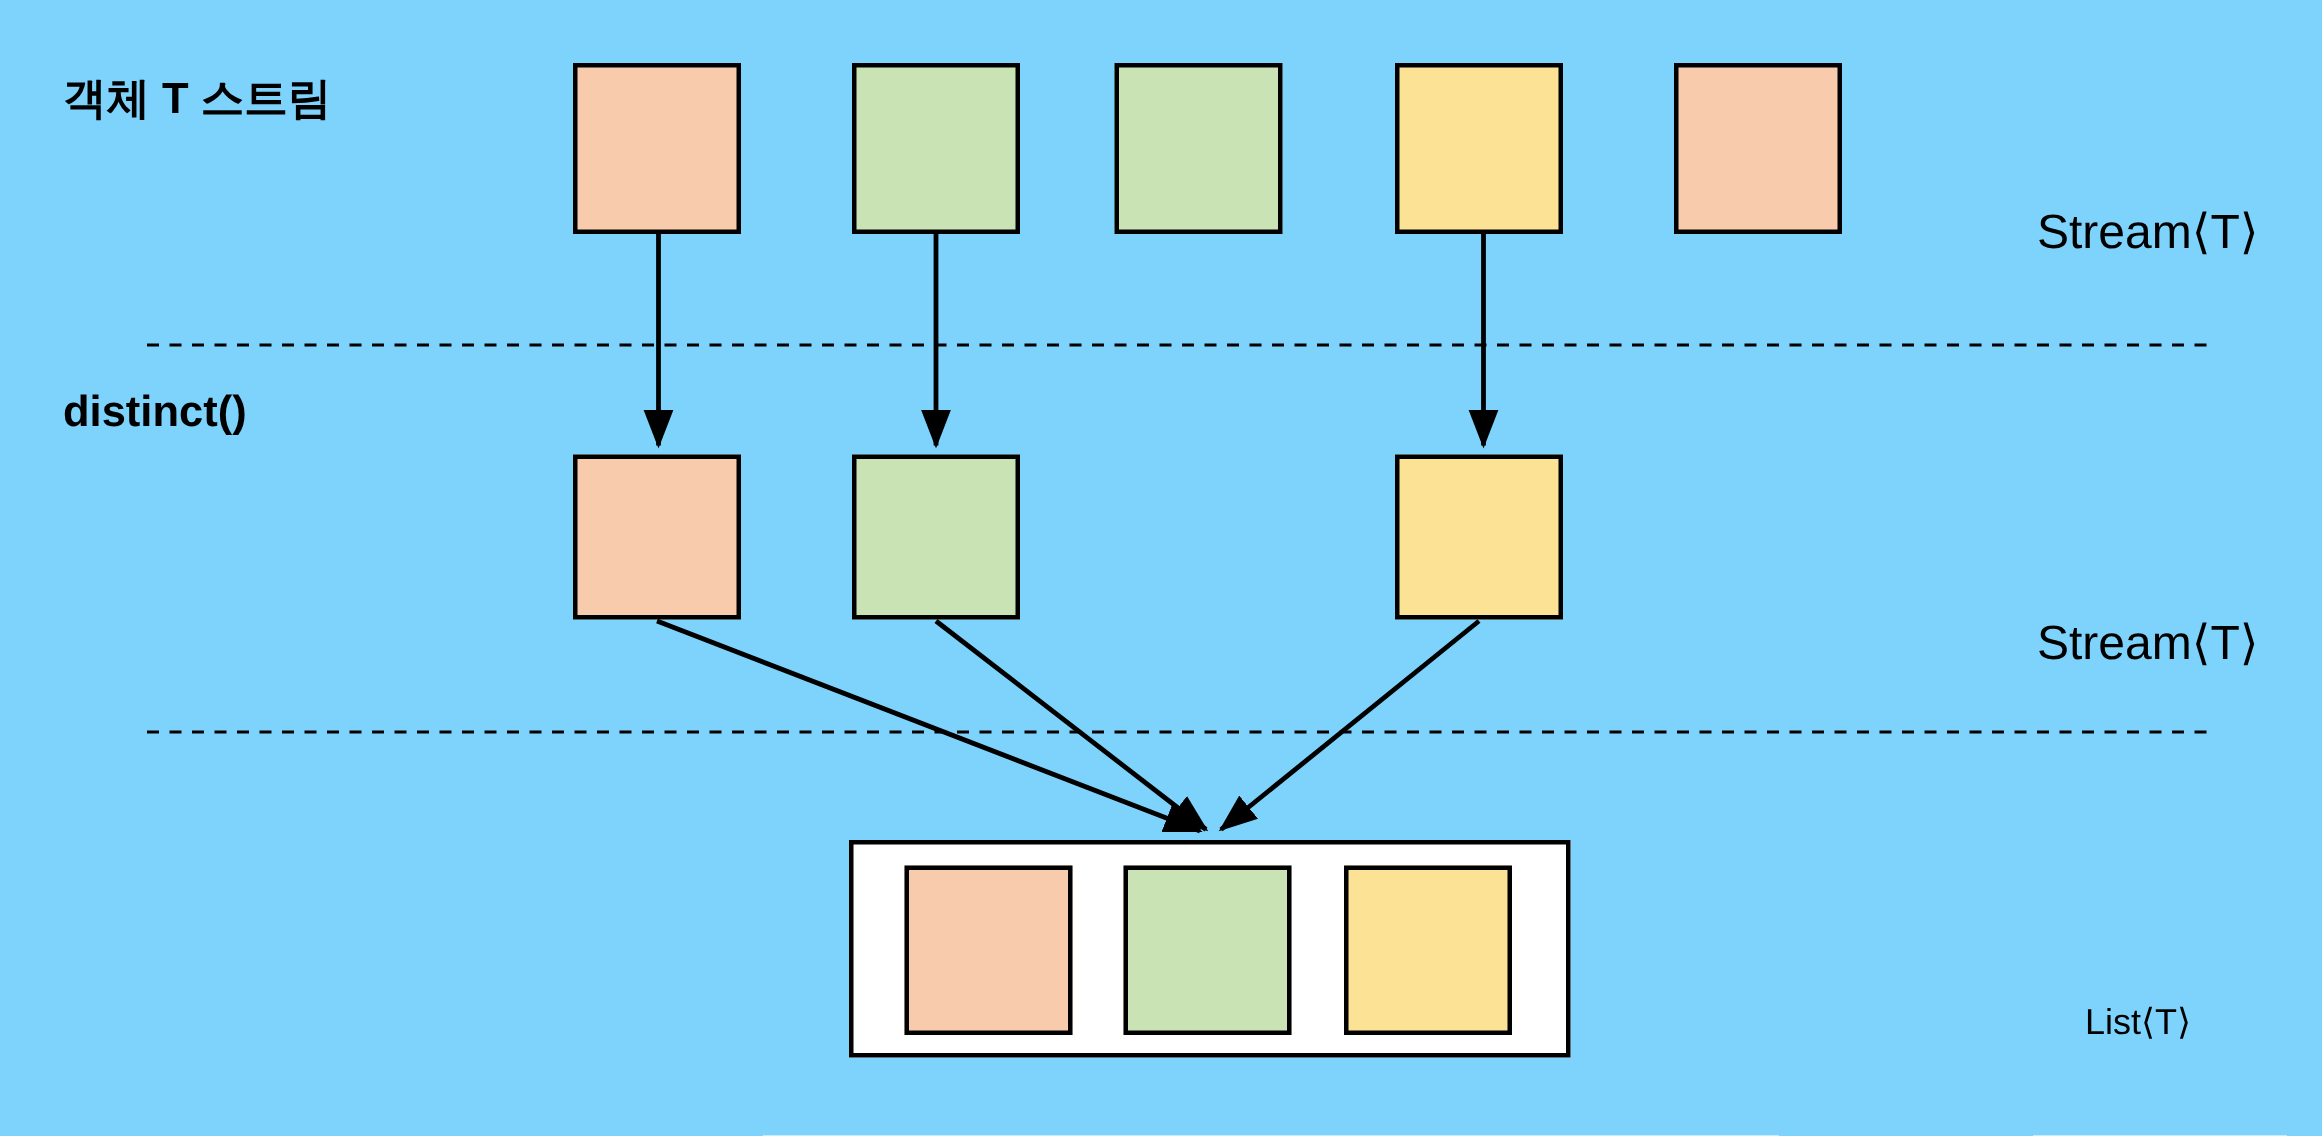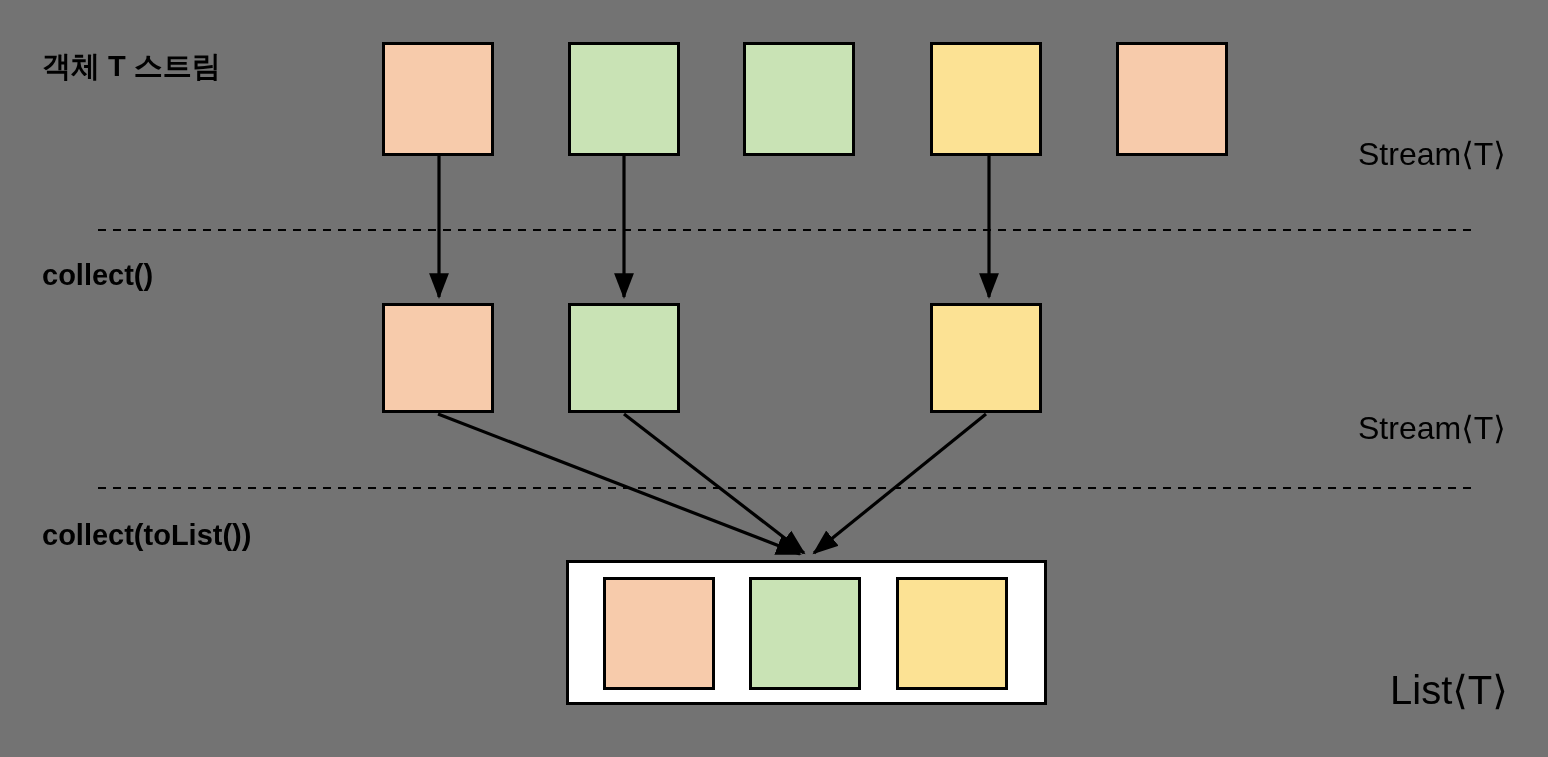--- a/index.html
+++ b/index.html
@@ -7,21 +7,21 @@
     padding: 0;
     background: #ffffff;
   }
   body {
     font-family: "Liberation Sans", sans-serif;
   }
   #canvas {
     position: relative;
     width: 1548px;
     height: 757px;
-    background: #737373;
+    background: #7dd3fc;
     overflow: hidden;
   }
   .stage-label {
     position: absolute;
     font-weight: bold;
     color: #000000;
     white-space: nowrap;
     line-height: 1;
   }
   .type-label {
@@ -56,26 +56,25 @@
     height: 757px;
     pointer-events: none;
   }
 </style>
 </head>
 <body>
 
 <div id="canvas">
 
   <div class="stage-label" style="left:42px; top:52px; font-size:29px;">객체 T 스트림</div>
-  <div class="stage-label" style="left:42px; top:261px; font-size:29px;">collect()</div>
-  <div class="stage-label" style="left:42px; top:521px; font-size:29px;">collect(toList())</div>
+  <div class="stage-label" style="left:42px; top:261px; font-size:29px;">distinct()</div>
 
   <div class="type-label" style="left:1316px; top:138px; font-size:32px;">Stream⟨T⟩</div>
   <div class="type-label" style="left:1316px; top:412px; font-size:32px;">Stream⟨T⟩</div>
-  <div class="type-label" style="left:1348px; top:670px; font-size:40px;">List⟨T⟩</div>
+  <div class="type-label" style="left:1348px; top:670px; font-size:24px;">List⟨T⟩</div>
 
   <div class="node-box" style="left:382px; top:42px; width:112px; height:114px; background:#F7CBAB;"></div>
   <div class="node-box" style="left:568px; top:42px; width:112px; height:114px; background:#C9E3B5;"></div>
   <div class="node-box" style="left:743px; top:42px; width:112px; height:114px; background:#C9E3B5;"></div>
   <div class="node-box" style="left:930px; top:42px; width:112px; height:114px; background:#FCE294;"></div>
   <div class="node-box" style="left:1116px; top:42px; width:112px; height:114px; background:#F7CBAB;"></div>
 
   <div class="node-box" style="left:382px; top:303px; width:112px; height:110px; background:#F7CBAB;"></div>
   <div class="node-box" style="left:568px; top:303px; width:112px; height:110px; background:#C9E3B5;"></div>
   <div class="node-box" style="left:930px; top:303px; width:112px; height:110px; background:#FCE294;"></div>

